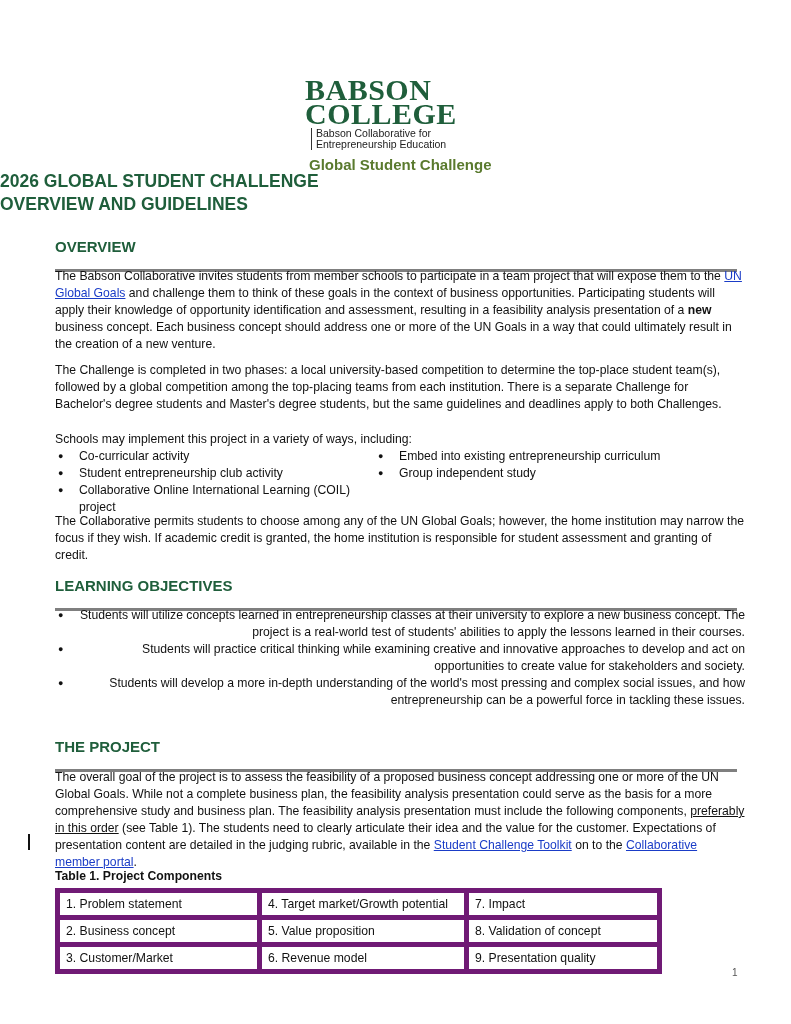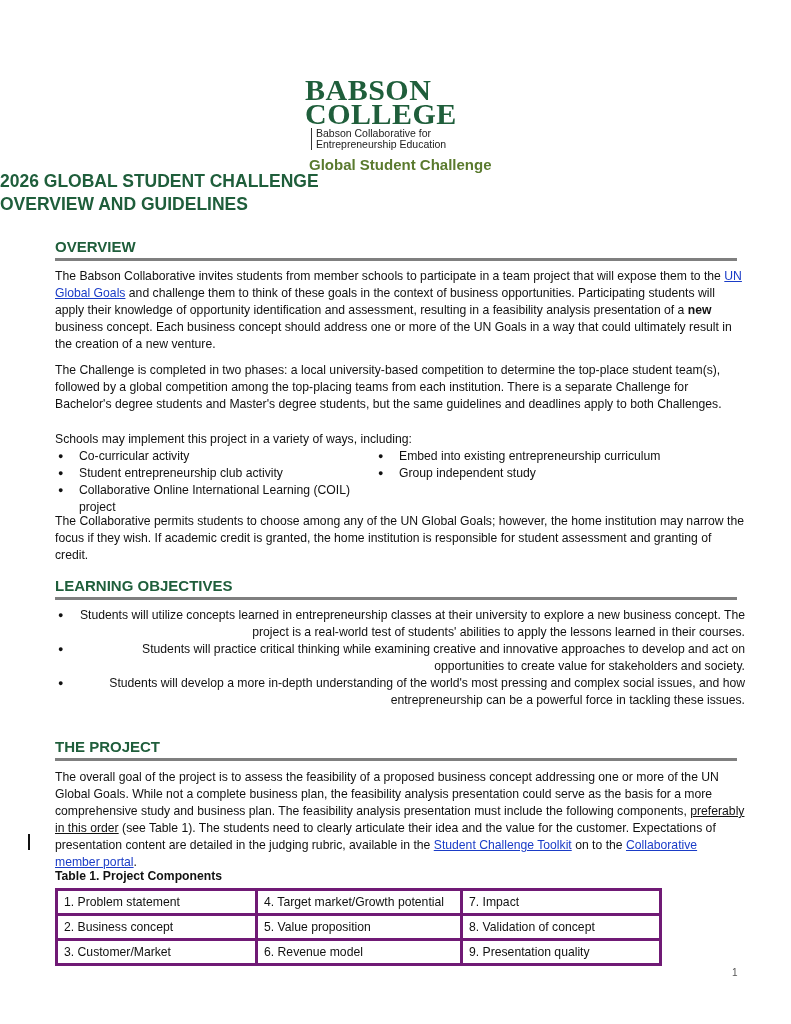--- a/index.html
+++ b/index.html
@@ -3,34 +3,34 @@
 <meta charset="utf-8">
 <style>
   html, body { margin: 0; padding: 0; background: #ffffff; }
   body { width: 791px; height: 1024px; position: relative; overflow: hidden;
          font-family: "Liberation Sans", sans-serif; color: #111; }
   .logo { position: absolute; left: 305px; top: 78px; width: 200px; }
   .logo-main { font-family: Liberation Serif, serif; font-weight: bold; font-size: 30px; color: #1f5e3b; letter-spacing: 0.5px; line-height: 24px; }
   .logo-sub { margin-left: 6px; margin-top: 2px; border-left: 1px solid #333; padding-left: 4px; font-size: 10.5px; line-height: 11px; color: #222; }
   .logo-gsc { margin-top: 6px; margin-left: 4px; font-weight: bold; font-size: 15px; color: #5a7a2e; }
   .title { position: absolute; left: 0; width: 791px; text-align: left; color: #1f5e3b; font-weight: bold; font-size: 17.5px; line-height: 23px; top: 170px; }
-  .section-h { position: absolute; left: 55px; width: 682px; color: #1f5e3b; font-weight: bold; font-size: 15px; border-bottom: 3px solid #7f7f7f; padding-bottom: 3px; }
+  .section-h { position: absolute; left: 55px; width: 682px; color: #1f5e3b; font-weight: bold; font-size: 15px; border-bottom: 3px solid #7f7f7f; padding-bottom: 14px; }
   .para { position: absolute; left: 55px; width: 690px; font-size: 12.2px; line-height: 17px; color: #111; }
   a.link { color: #1a3cc7; text-decoration: underline; }
   .bl { font-weight: bold; }
   .ul { text-decoration: underline; }
   .bullets2 { position: absolute; left: 55px; top: 448px; width: 690px; font-size: 12.2px; line-height: 17px; display: grid; grid-template-columns: 320px 370px; }
   .bitem { position: relative; padding-left: 24px; }
   .bitem::before { content: "\25CF"; position: absolute; left: 3px; font-size: 9px; top: 0px; }
   .obj { position: absolute; left: 55px; top: 607px; width: 690px; font-size: 12.2px; line-height: 17px; text-align: right; }
   .obj .bitem { margin-bottom: 0; }
   .cursor { position: absolute; left: 28px; top: 834px; width: 1.5px; height: 16px; background: #111; }
   .tcap { position: absolute; left: 55px; top: 869px; font-weight: bold; font-size: 12.2px; }
   table.comp { position: absolute; left: 55px; top: 888px; width: 607px; border-collapse: collapse; font-size: 12.2px; }
-  table.comp td { border: 3px solid #701a75; padding: 2px 6px; height: 18px; }
+  table.comp td { border: 5px solid #701a75; padding: 2px 6px; height: 18px; }
   .pgnum { position: absolute; left: 732px; top: 967px; font-size: 10px; color: #555; }
 </style>
 </head>
 <body>
 
 <div class="logo">
   <div class="logo-main">BABSON COLLEGE</div>
   <div class="logo-sub">
     <div>Babson Collaborative for</div>
     <div>Entrepreneurship Education</div>

